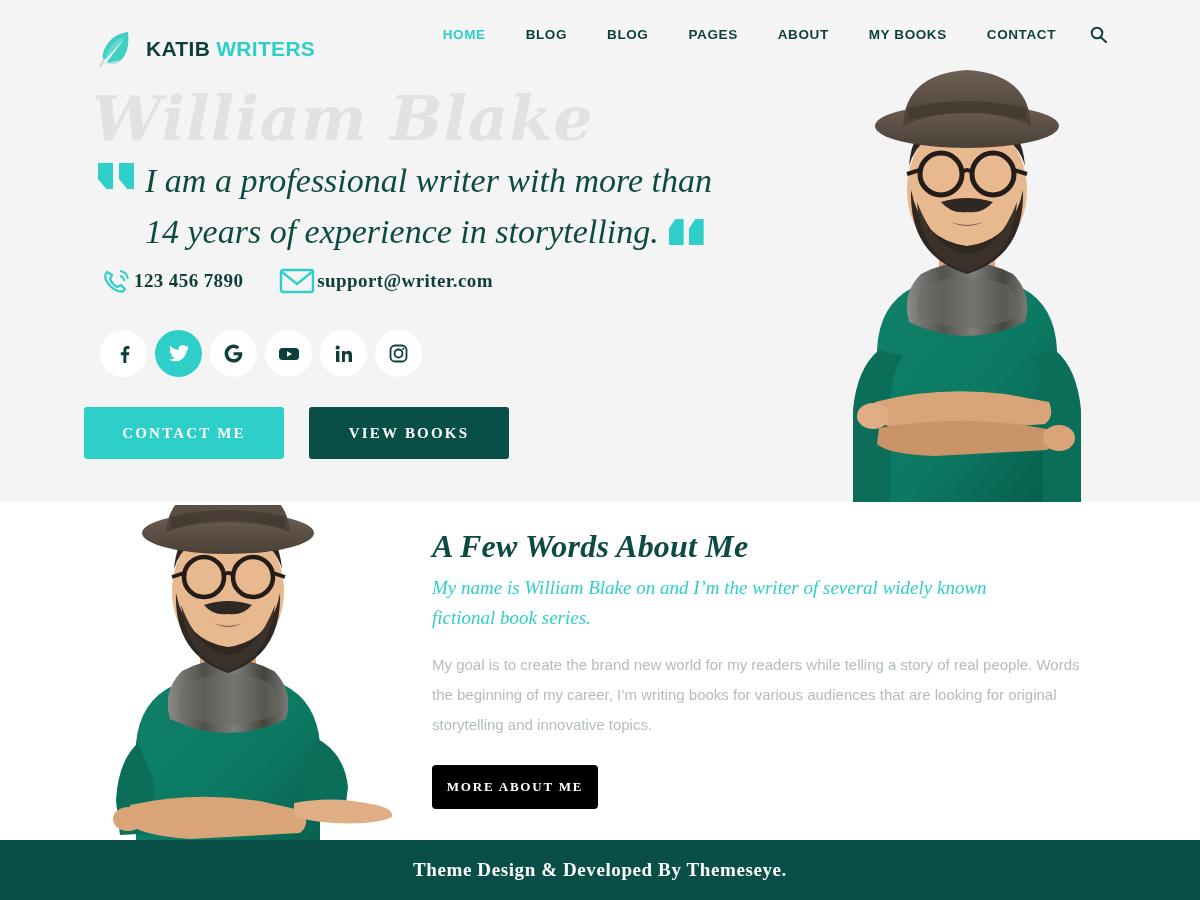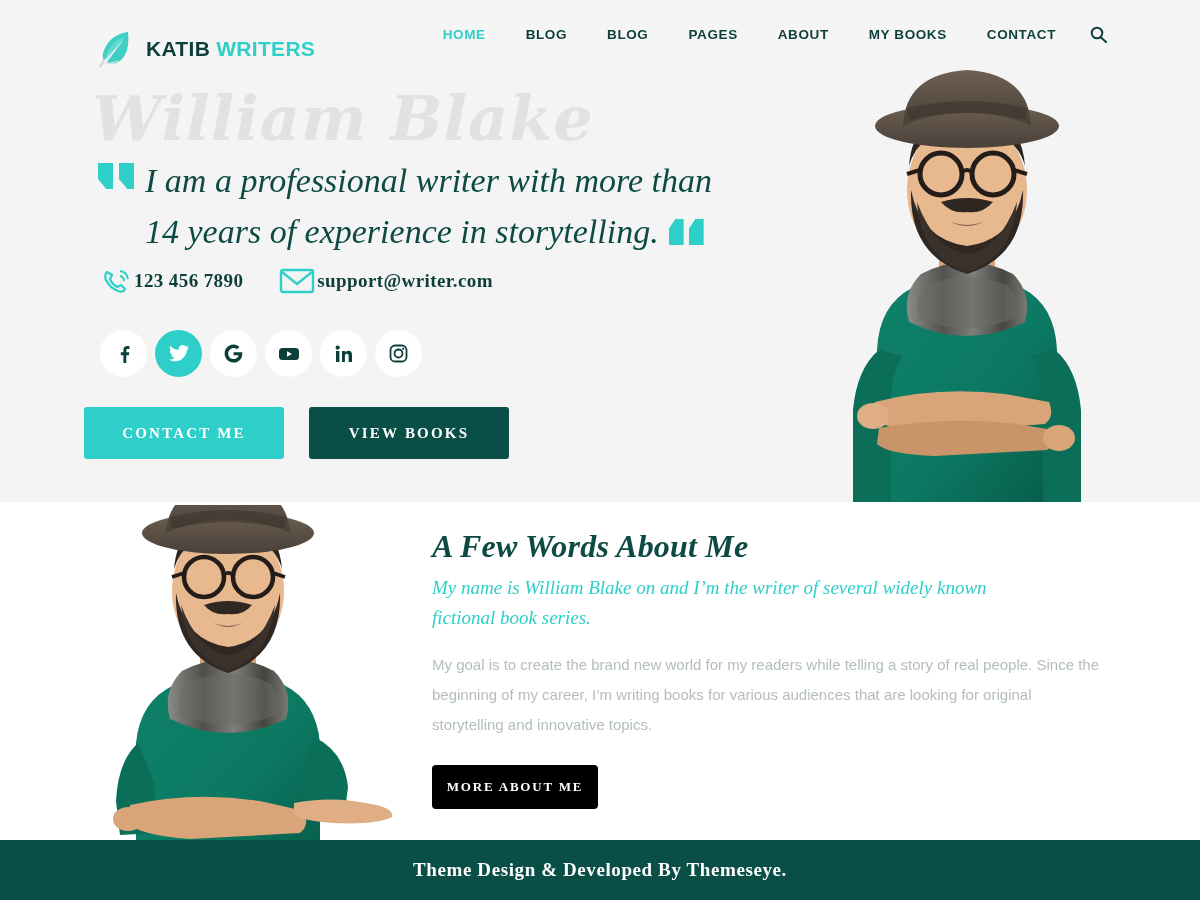--- a/index.html
+++ b/index.html
@@ -459,21 +459,21 @@
     <path d="M66 64 Q70 14 120 10 Q170 14 174 64 Q164 30 120 26 Q76 30 66 64 Z" fill="#2b241f"></path>
 
     <ellipse cx="120" cy="28" rx="86" ry="21" fill="url(#hatG2)"></ellipse>
     <path d="M58 28 Q60 -18 120 -22 Q180 -18 182 28 Q158 16 120 14 Q82 16 58 28 Z" fill="url(#hatG2)"></path>
     <path d="M62 12 Q120 -2 178 12 L176 24 Q120 10 64 24 Z" fill="#3c332c" opacity="0.6"></path>
   </svg>
 
   <div class="about-body">
     <div class="about-title">A Few Words About Me</div>
     <div class="about-sub">My name is William Blake on and I’m the writer of several  widely known fictional book series.</div>
-    <div class="about-text">My goal is to create the brand new world for my readers while telling a story of real people. Since the beginning of my career, I’m writing books for various audiences that are looking for original storytelling and innovative topics.</div>
+    <div class="about-text">My goal is to create the brand new world for my readers while telling a story of real people. Words the beginning of my career, I’m writing books for various audiences that are looking for original storytelling and innovative topics.</div>
     <button class="btn btn-dark btn-about">MORE ABOUT ME</button>
   </div>
 </section>
 
 <header class="header">
   <div class="logo-wrap">
     <svg class="quill-icon" viewBox="0 0 34 40">
       <path d="M30 3 Q14 5 7 19 Q3 27 6 31 L26 10 L9 33 Q16 37 23 31 Q32 23 30 3 Z" fill="#3fcfc4"></path>
       <path d="M26 8 Q14 12 9 24 Q7 29 8 31 L24 12 Z" fill="#6fded6" opacity="0.75"></path>
       <path d="M6 31 L2 38" stroke="#c8ccce" stroke-width="1.6" fill="none"></path>

